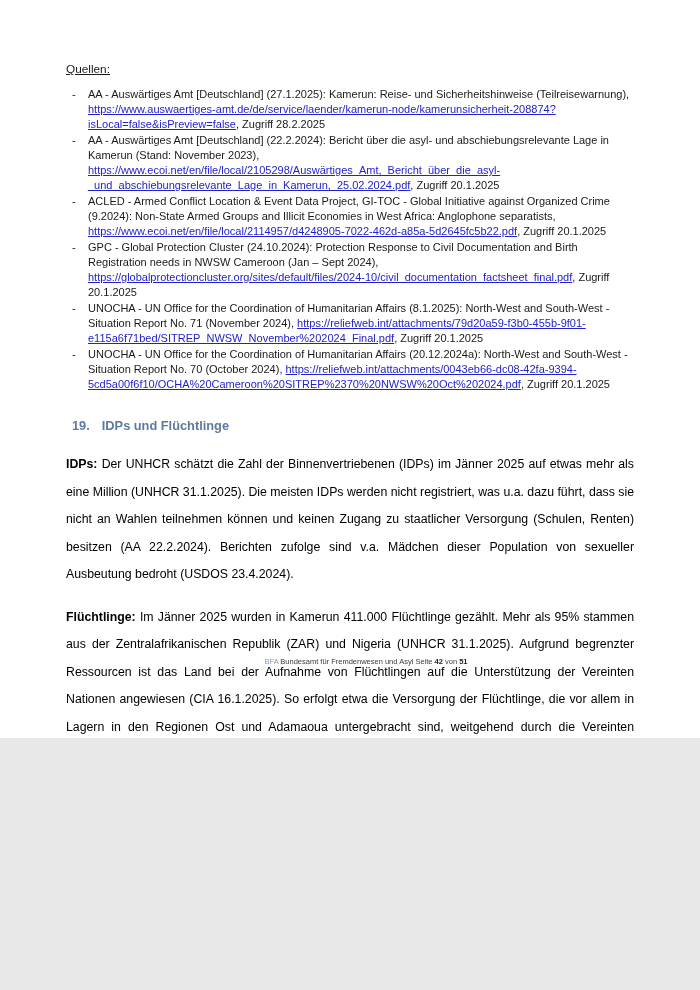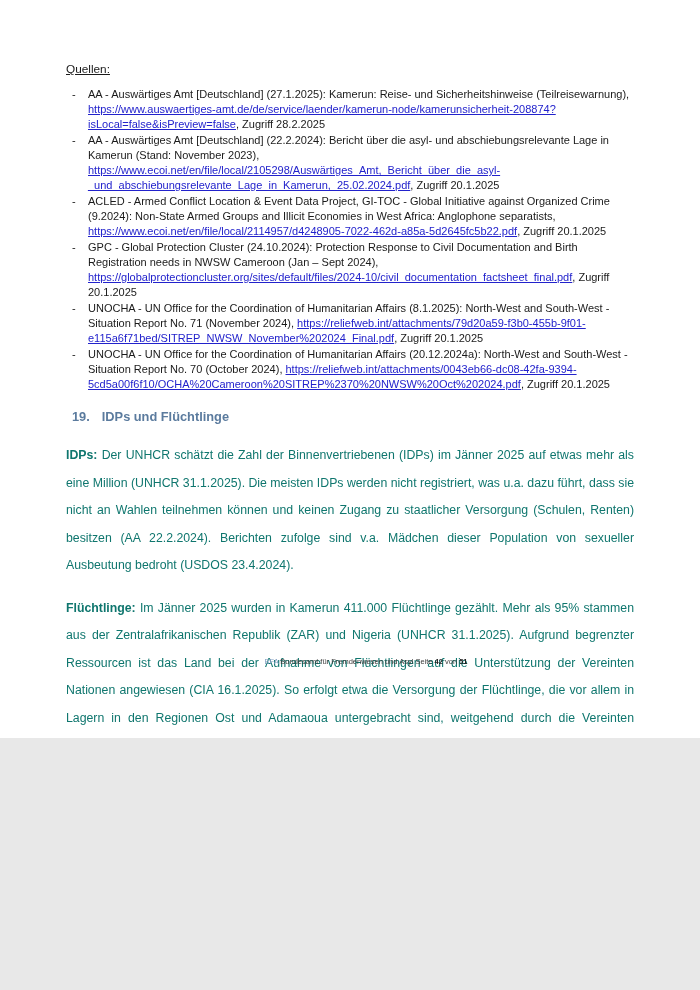--- a/index.html
+++ b/index.html
@@ -44,32 +44,32 @@
     top: 0;
   }
   a.link {
     color: #2222cc;
     text-decoration: underline;
     overflow-wrap: break-word;
     word-break: break-word;
     cursor: pointer;
   }
   .section-heading {
-    margin: 17px 0 18px 6px;
+    margin: 26px 0 18px 6px;
     font-size: 12.8px;
     font-weight: bold;
     color: #5b7b9e;
   }
   .section-heading .sec-num { margin-right: 12px; }
   .body-para {
     margin: 0 0 15px 0;
     font-size: 12.3px;
     line-height: 27.5px;
     text-align: justify;
-    color: #0f766e;
+    color: #000000;
   }
   .body-para .lead { font-weight: bold; }
   .footer {
     position: absolute;
     left: 0;
     bottom: 72px;
     width: 100%;
     text-align: center;
     font-size: 7.5px;
     color: #3c3c3c;

